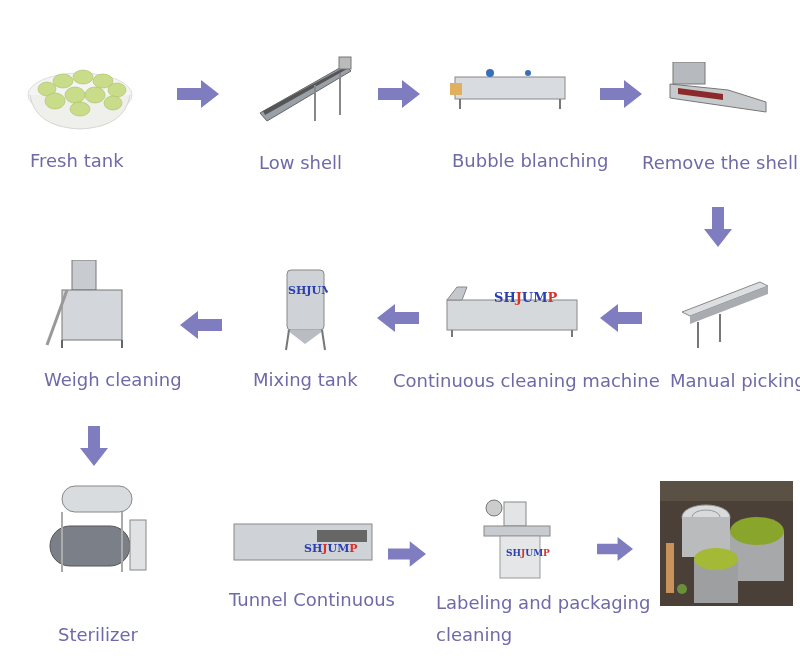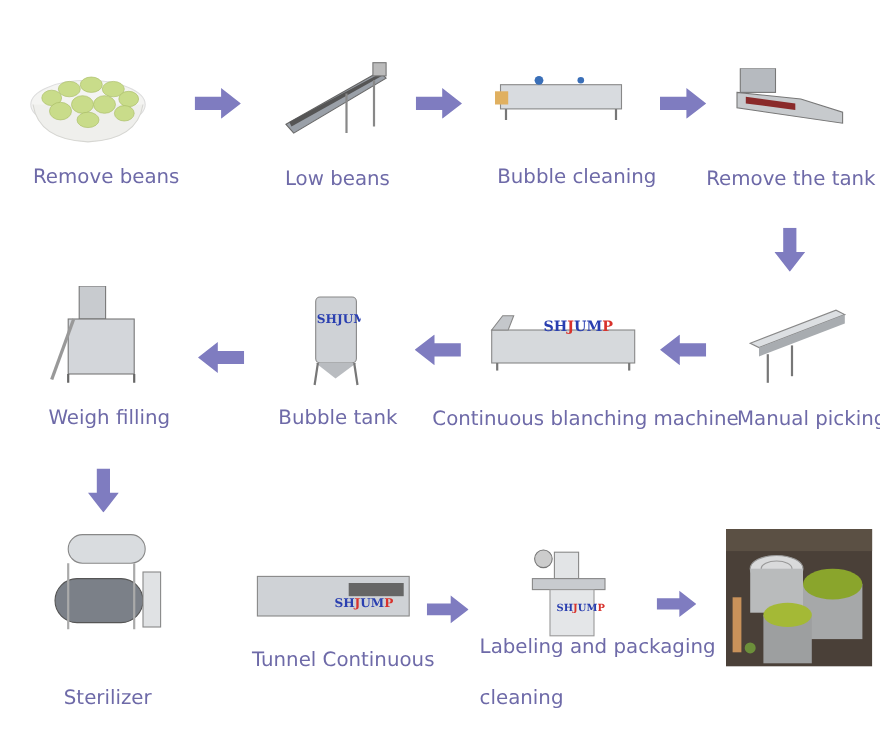--- a/index.html
+++ b/index.html
@@ -51,24 +51,24 @@
 </svg>
 <svg class="arrow" style="left:600px;top:80px" width="42" height="28" viewBox="0 0 42 28">
     <path d="M0 8 H24 V0 L42 14 L24 28 V20 H0 Z" fill="#7f7cc0"></path>
   </svg>
 <svg class="img" style="left:668px;top:62px" width="100" height="58" viewBox="0 0 100 58">
   <rect x="5" y="0" width="32" height="22" fill="#b6babf" stroke="#777"></rect>
   <polygon points="2,22 60,28 98,40 98,50 2,36" fill="#c7cacd" stroke="#777"></polygon>
   <polygon points="10,26 55,32 55,38 10,32" fill="#8a2a2a"></polygon>
 </svg>
 
-<div class="label" style="left:30px;top:150px">Remove beans</div>
-<div class="label" style="left:259px;top:152px">Low beans</div>
-<div class="label" style="left:452px;top:150px">Bubble cleaning</div>
-<div class="label" style="left:642px;top:152px">Remove the tank</div>
+<div class="label" style="left:30px;top:150px">Fresh tank</div>
+<div class="label" style="left:259px;top:152px">Low shell</div>
+<div class="label" style="left:452px;top:150px">Bubble blanching</div>
+<div class="label" style="left:642px;top:152px">Remove the shell</div>
 
 <svg class="arrow" style="left:704px;top:207px" width="28" height="40" viewBox="0 0 28 40">
     <path d="M8 0 H20 V22 H28 L14 40 L0 22 H8 Z" fill="#7f7cc0"></path>
   </svg>
 
 <svg class="img" style="left:42px;top:260px" width="100" height="90" viewBox="0 0 100 90">
   <rect x="30" y="0" width="24" height="30" fill="#c8cbcf" stroke="#777"></rect>
   <rect x="20" y="30" width="60" height="50" fill="#d3d6da" stroke="#777"></rect>
   <line x1="5" y1="85" x2="25" y2="30" stroke="#999" stroke-width="3"></line>
   <line x1="20" y1="80" x2="20" y2="88" stroke="#666" stroke-width="2"></line>
@@ -101,23 +101,23 @@
 <svg class="arrow" style="left:600px;top:304px" width="42" height="28" viewBox="0 0 42 28">
     <path d="M42 8 H18 V0 L0 14 L18 28 V20 H42 Z" fill="#7f7cc0"></path>
   </svg>
 <svg class="img" style="left:680px;top:280px" width="90" height="70" viewBox="0 0 90 70">
   <polygon points="2,32 80,2 88,6 10,36" fill="#dcdfe2" stroke="#888"></polygon>
   <polygon points="10,36 88,6 88,14 10,44" fill="#a8acb0"></polygon>
   <line x1="18" y1="42" x2="18" y2="68" stroke="#777" stroke-width="2"></line>
   <line x1="40" y1="34" x2="40" y2="62" stroke="#777" stroke-width="2"></line>
 </svg>
 
-<div class="label" style="left:44px;top:369px">Weigh filling</div>
-<div class="label" style="left:253px;top:369px">Bubble tank</div>
-<div class="label" style="left:393px;top:370px">Continuous blanching machine</div>
+<div class="label" style="left:44px;top:369px">Weigh cleaning</div>
+<div class="label" style="left:253px;top:369px">Mixing tank</div>
+<div class="label" style="left:393px;top:370px">Continuous cleaning machine</div>
 <div class="label" style="left:670px;top:370px">Manual picking</div>
 
 <svg class="arrow" style="left:80px;top:426px" width="28" height="40" viewBox="0 0 28 40">
     <path d="M8 0 H20 V22 H28 L14 40 L0 22 H8 Z" fill="#7f7cc0"></path>
   </svg>
 
 <svg class="img" style="left:42px;top:482px" width="110" height="100" viewBox="0 0 110 100">
   <rect x="20" y="4" width="70" height="26" rx="13" fill="#d9dcdf" stroke="#888"></rect>
   <rect x="8" y="44" width="80" height="40" rx="20" fill="#7b8088" stroke="#555"></rect>
   <rect x="88" y="38" width="16" height="50" fill="#e0e2e4" stroke="#888"></rect>
@@ -159,14 +159,14 @@
   <rect x="70" y="50" width="54" height="50" fill="#a6a8a9"></rect>
   <ellipse cx="97" cy="50" rx="27" ry="14" fill="#8aa52c"></ellipse>
   <rect x="34" y="78" width="44" height="44" fill="#9d9fa0"></rect>
   <ellipse cx="56" cy="78" rx="22" ry="11" fill="#a4b936"></ellipse>
   <rect x="6" y="62" width="8" height="50" fill="#c9925a"></rect>
   <circle cx="22" cy="108" r="5" fill="#6c8f3a"></circle>
 </svg>
 
 <div class="label" style="left:58px;top:624px">Sterilizer</div>
 <div class="label" style="left:229px;top:589px">Tunnel Continuous</div>
-<div class="label" style="left:436px;top:578px">Labeling and packaging</div>
+<div class="label" style="left:436px;top:592px">Labeling and packaging</div>
 <div class="label" style="left:436px;top:624px">cleaning</div>
 
 </body></html>

